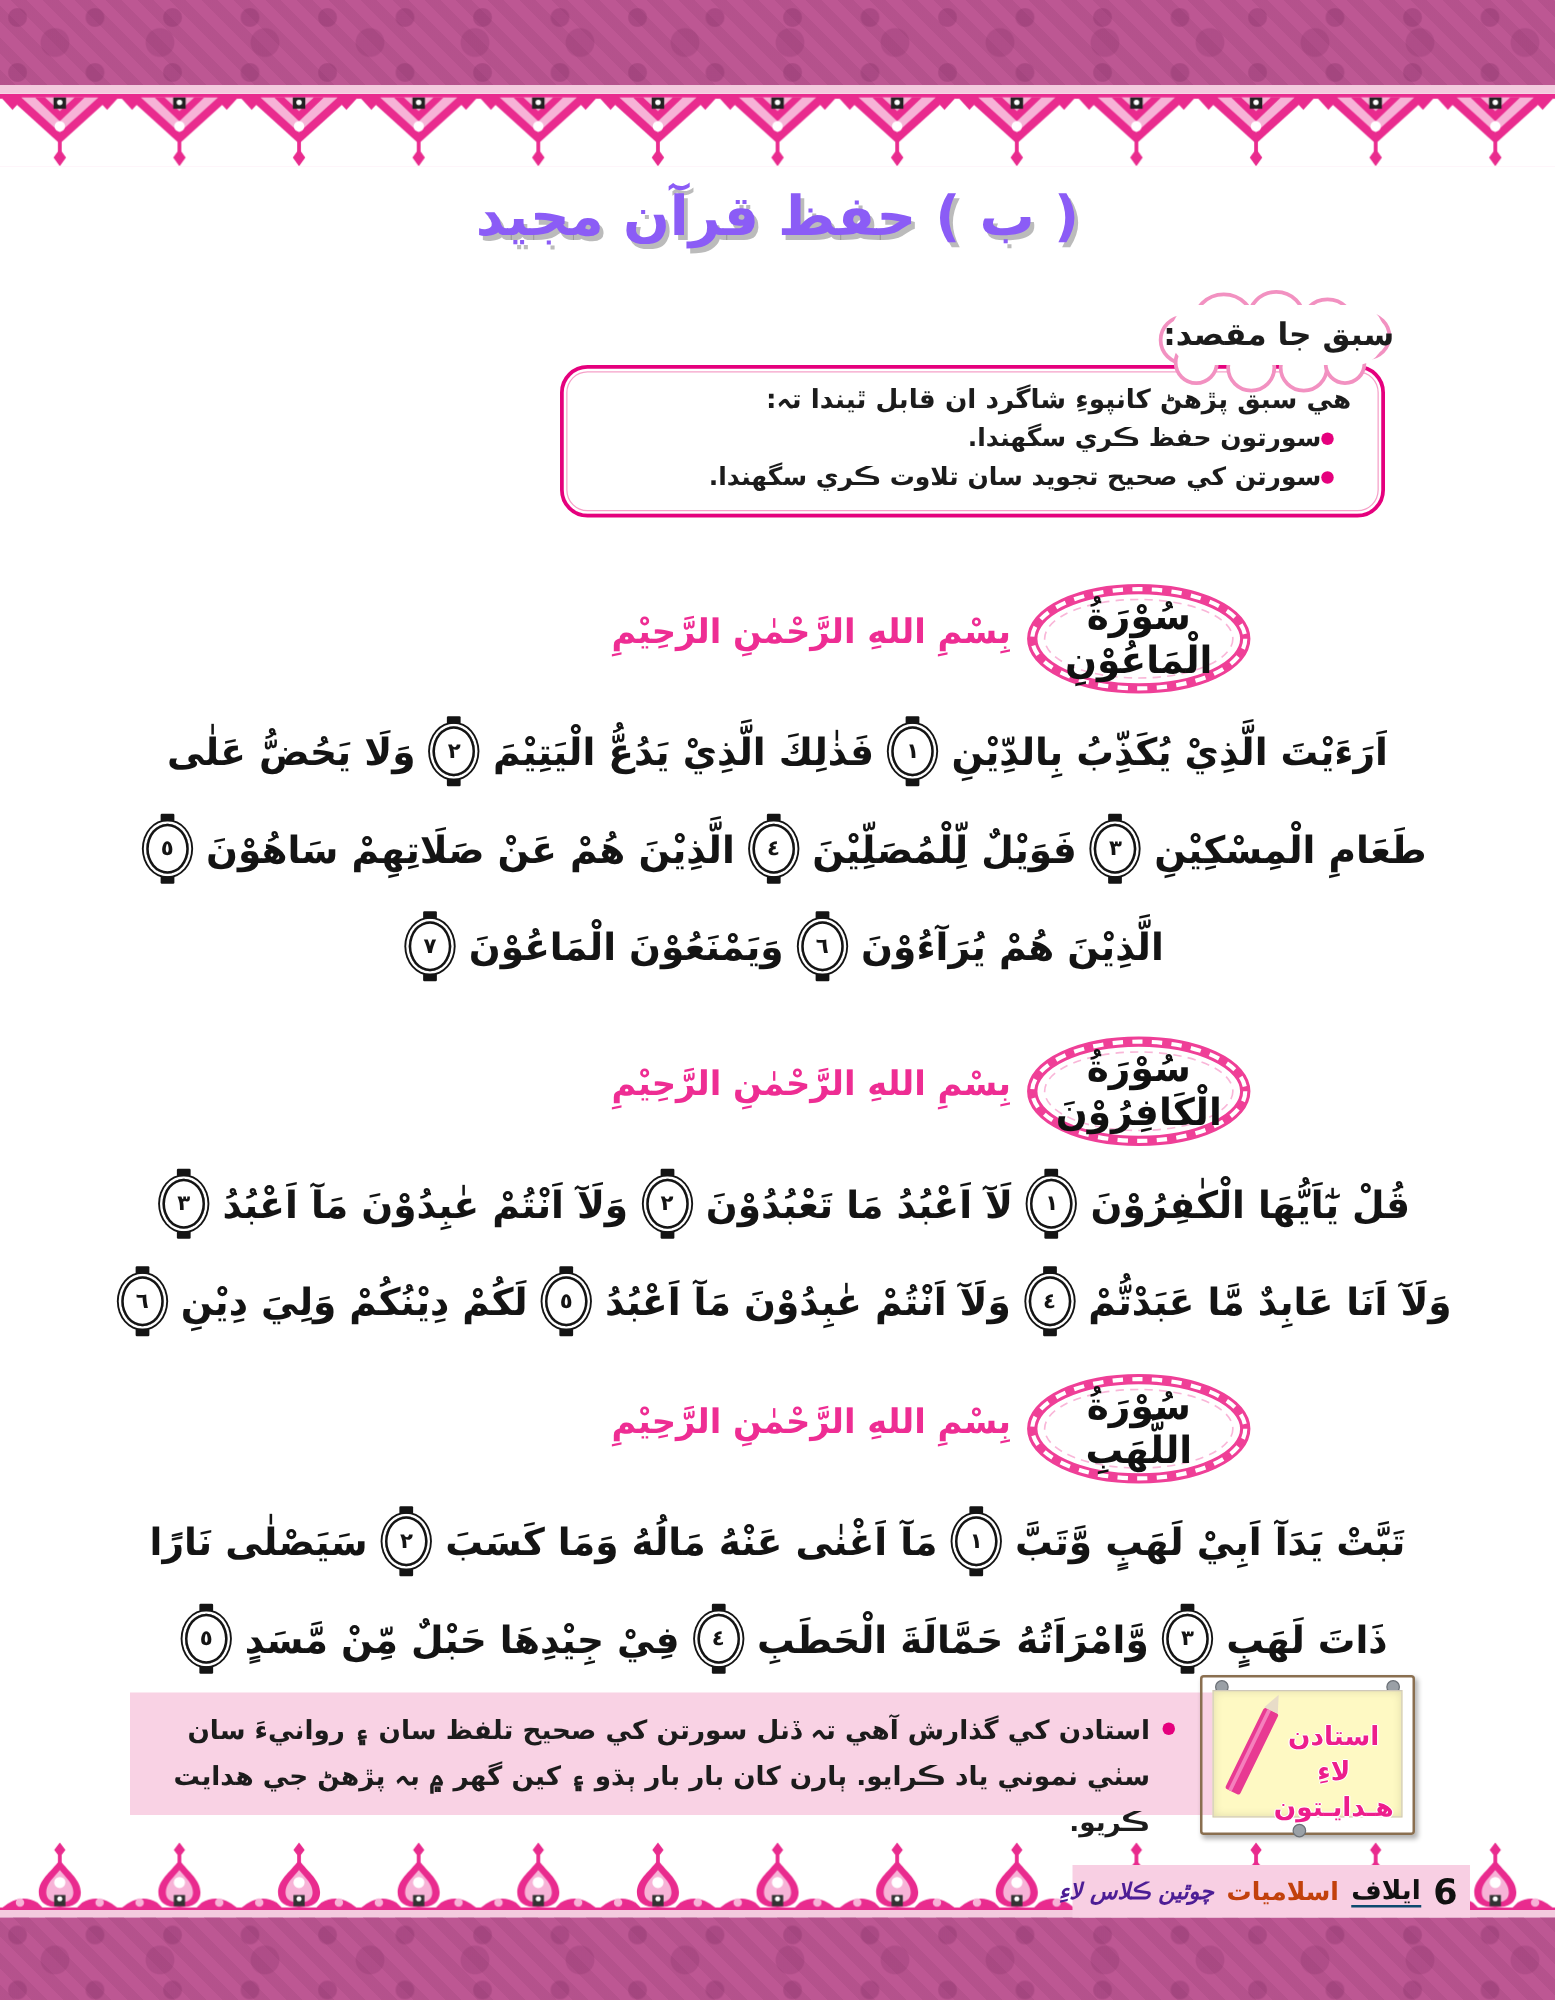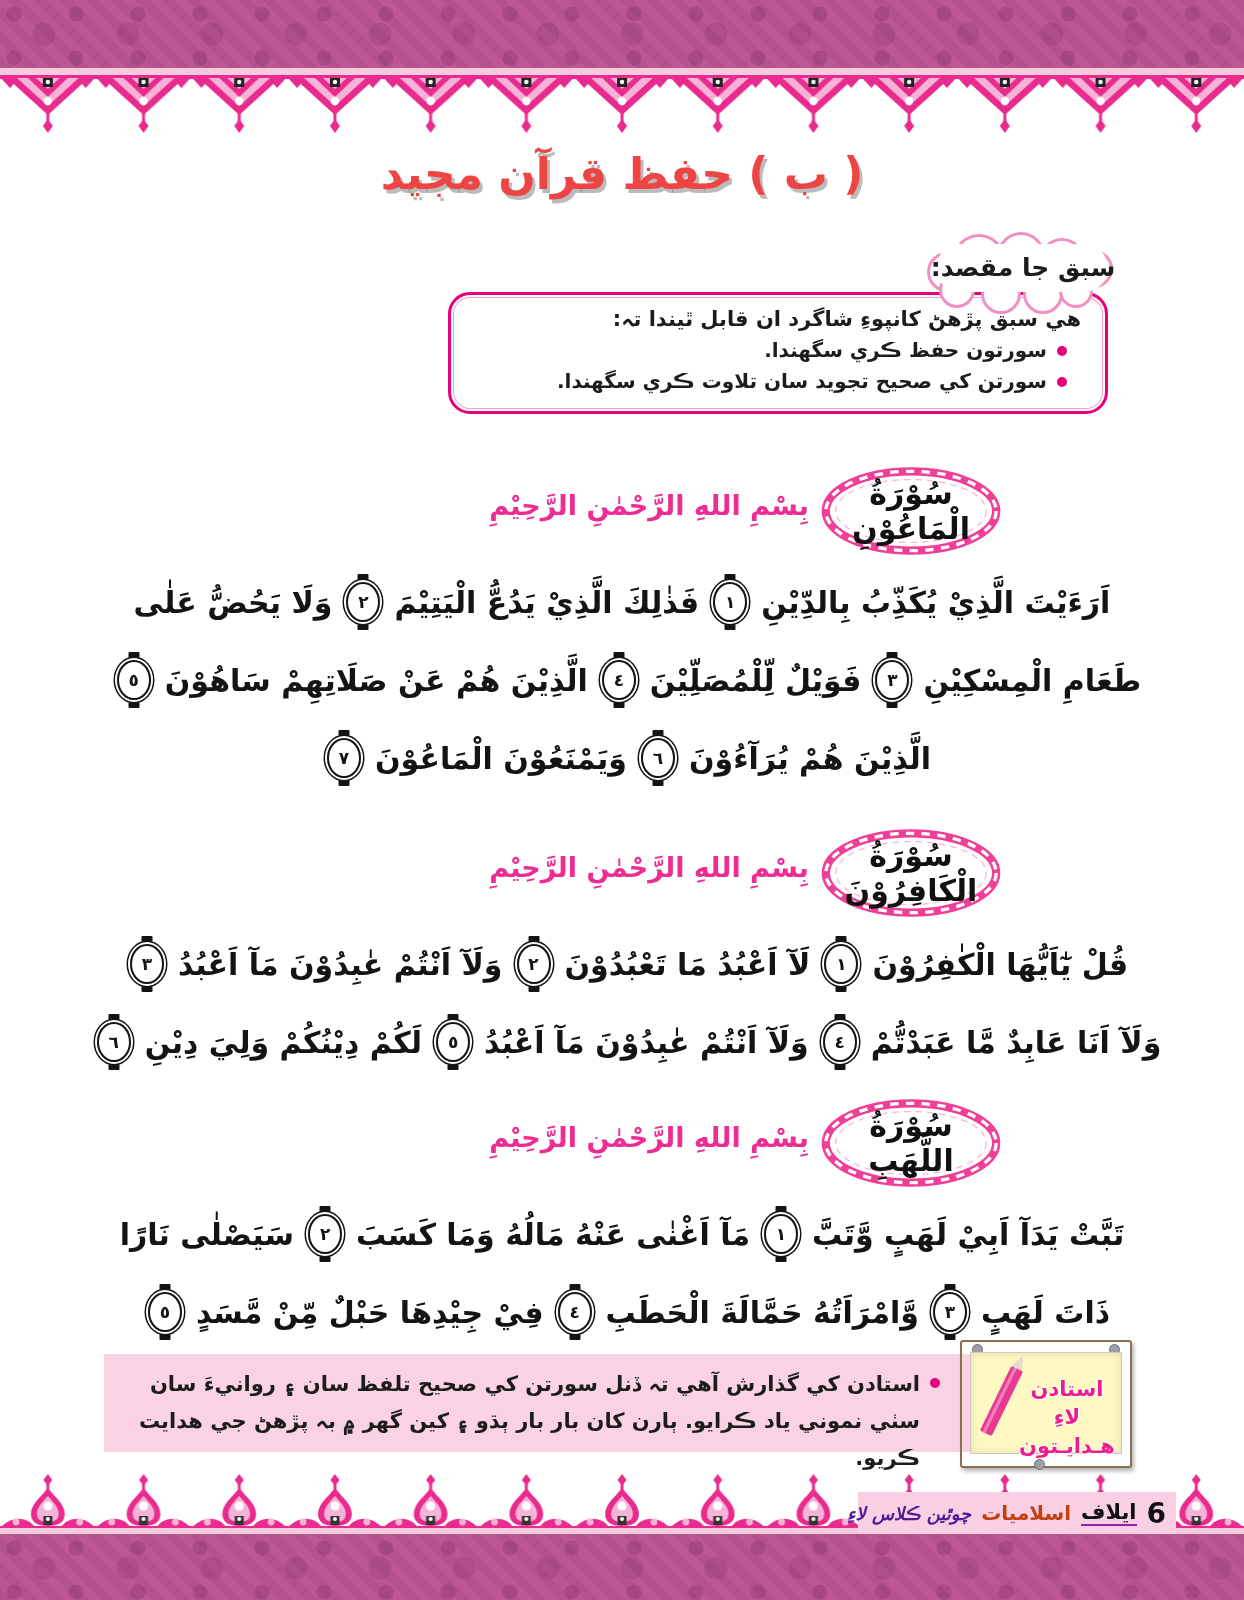--- a/index.html
+++ b/index.html
@@ -22,21 +22,21 @@
   .strip{position:absolute;left:0;width:1244px;background:#f3cade;}
   .strip-top{top:68px;height:7px;}
   .strip-bottom{top:1528px;height:6px;}
   .lace{position:absolute;left:0;width:1244px;height:58px;}
   .lace-top{top:75px;}
   .lace-bottom{top:1472px;}
 
   
   .title{
     position:absolute;top:148px;left:0;width:1244px;margin:0;text-align:center;
-    font-size:44px;font-weight:bold;color:#ef4444;letter-spacing:1px;
+    font-size:44px;font-weight:bold;color:#8b5cf6;letter-spacing:1px;
     text-shadow:3px 4px 0 rgba(120,120,120,.5);
   }
 
   
   .cloud{position:absolute;left:925px;top:232px;width:196px;height:70px;z-index:5;}
   .cloud .bump{position:absolute;background:#fff;border:3px solid #f291c1;border-radius:50%;}
   .b1{left:2px;top:20px;width:34px;height:34px;}
   .b2{left:28px;top:2px;width:46px;height:46px;}
   .b3{left:72px;top:0px;width:42px;height:42px;}
   .b4{left:114px;top:6px;width:40px;height:40px;}
@@ -51,21 +51,21 @@
     font-size:25px;font-weight:bold;color:#1c1c1c;
   }
   .objectives-box{
     position:absolute;left:448px;top:292px;width:660px;height:122px;z-index:2;
     border:3px solid #e5007d;border-radius:22px;background:#fff;
     box-shadow:inset 0 0 0 2px #fff, inset 0 0 0 3px #f5a0c8;
     padding:12px 24px 10px 18px;box-sizing:border-box;text-align:right;
   }
   .obj-intro{font-size:21px;font-weight:bold;color:#1c1c1c;margin-bottom:4px;}
   .obj-list{list-style:none;margin:0;padding:0 14px 0 0;}
-  .obj-list li{display:flex;align-items:center;gap:10px;font-size:20px;font-weight:bold;color:#1c1c1c;line-height:1.55;}
+  .obj-list li{display:flex;align-items:center;font-size:20px;font-weight:bold;color:#1c1c1c;line-height:1.55;}
   .dot{display:inline-block;width:10px;height:10px;border-radius:50%;background:#e5007d;flex:0 0 auto;}
 
   
   .surah{position:absolute;left:0;width:1244px;}
   .surah.s0{top:460px;}
   .surah.s1{top:822px;}
   .surah.s2{top:1092px;}
   .surah-head{position:relative;height:106px;}
   .badge{position:absolute;right:242px;top:0;width:182px;height:102px;}
   .badge-svg{position:absolute;inset:0;width:100%;height:100%;}
@@ -127,21 +127,21 @@
     font-size:21px;font-weight:bold;color:#ed1e8c;line-height:1.35;
     text-shadow:1px 0 #fff,-1px 0 #fff,0 1px #fff,0 -1px #fff;
   }
 
   
   .footer-strip{
     position:absolute;left:858px;top:1492px;width:318px;height:42px;background:#f8cfe3;z-index:4;
     display:flex;align-items:center;justify-content:flex-start;gap:10px;padding:0 10px;box-sizing:border-box;direction:rtl;
   }
   .page-num{font-size:28px;font-weight:bold;color:#111;}
-  .brand-black{font-size:21px;font-weight:bold;color:#111;white-space:nowrap;border-bottom:2px solid #a21caf;}
+  .brand-black{font-size:21px;font-weight:bold;color:#111;white-space:nowrap;border-bottom:2px solid #0c4a6e;}
   .brand-pink{font-size:20px;font-weight:bold;color:#c2410c;white-space:nowrap;}
   .brand-rest{font-size:18px;font-weight:bold;color:#4c1d95;white-space:nowrap;font-style:italic;}
 </style>
 </head>
 <body>
 
 <div class="page">
 
   <div class="band band-top"></div>
   <div class="strip strip-top"></div>

